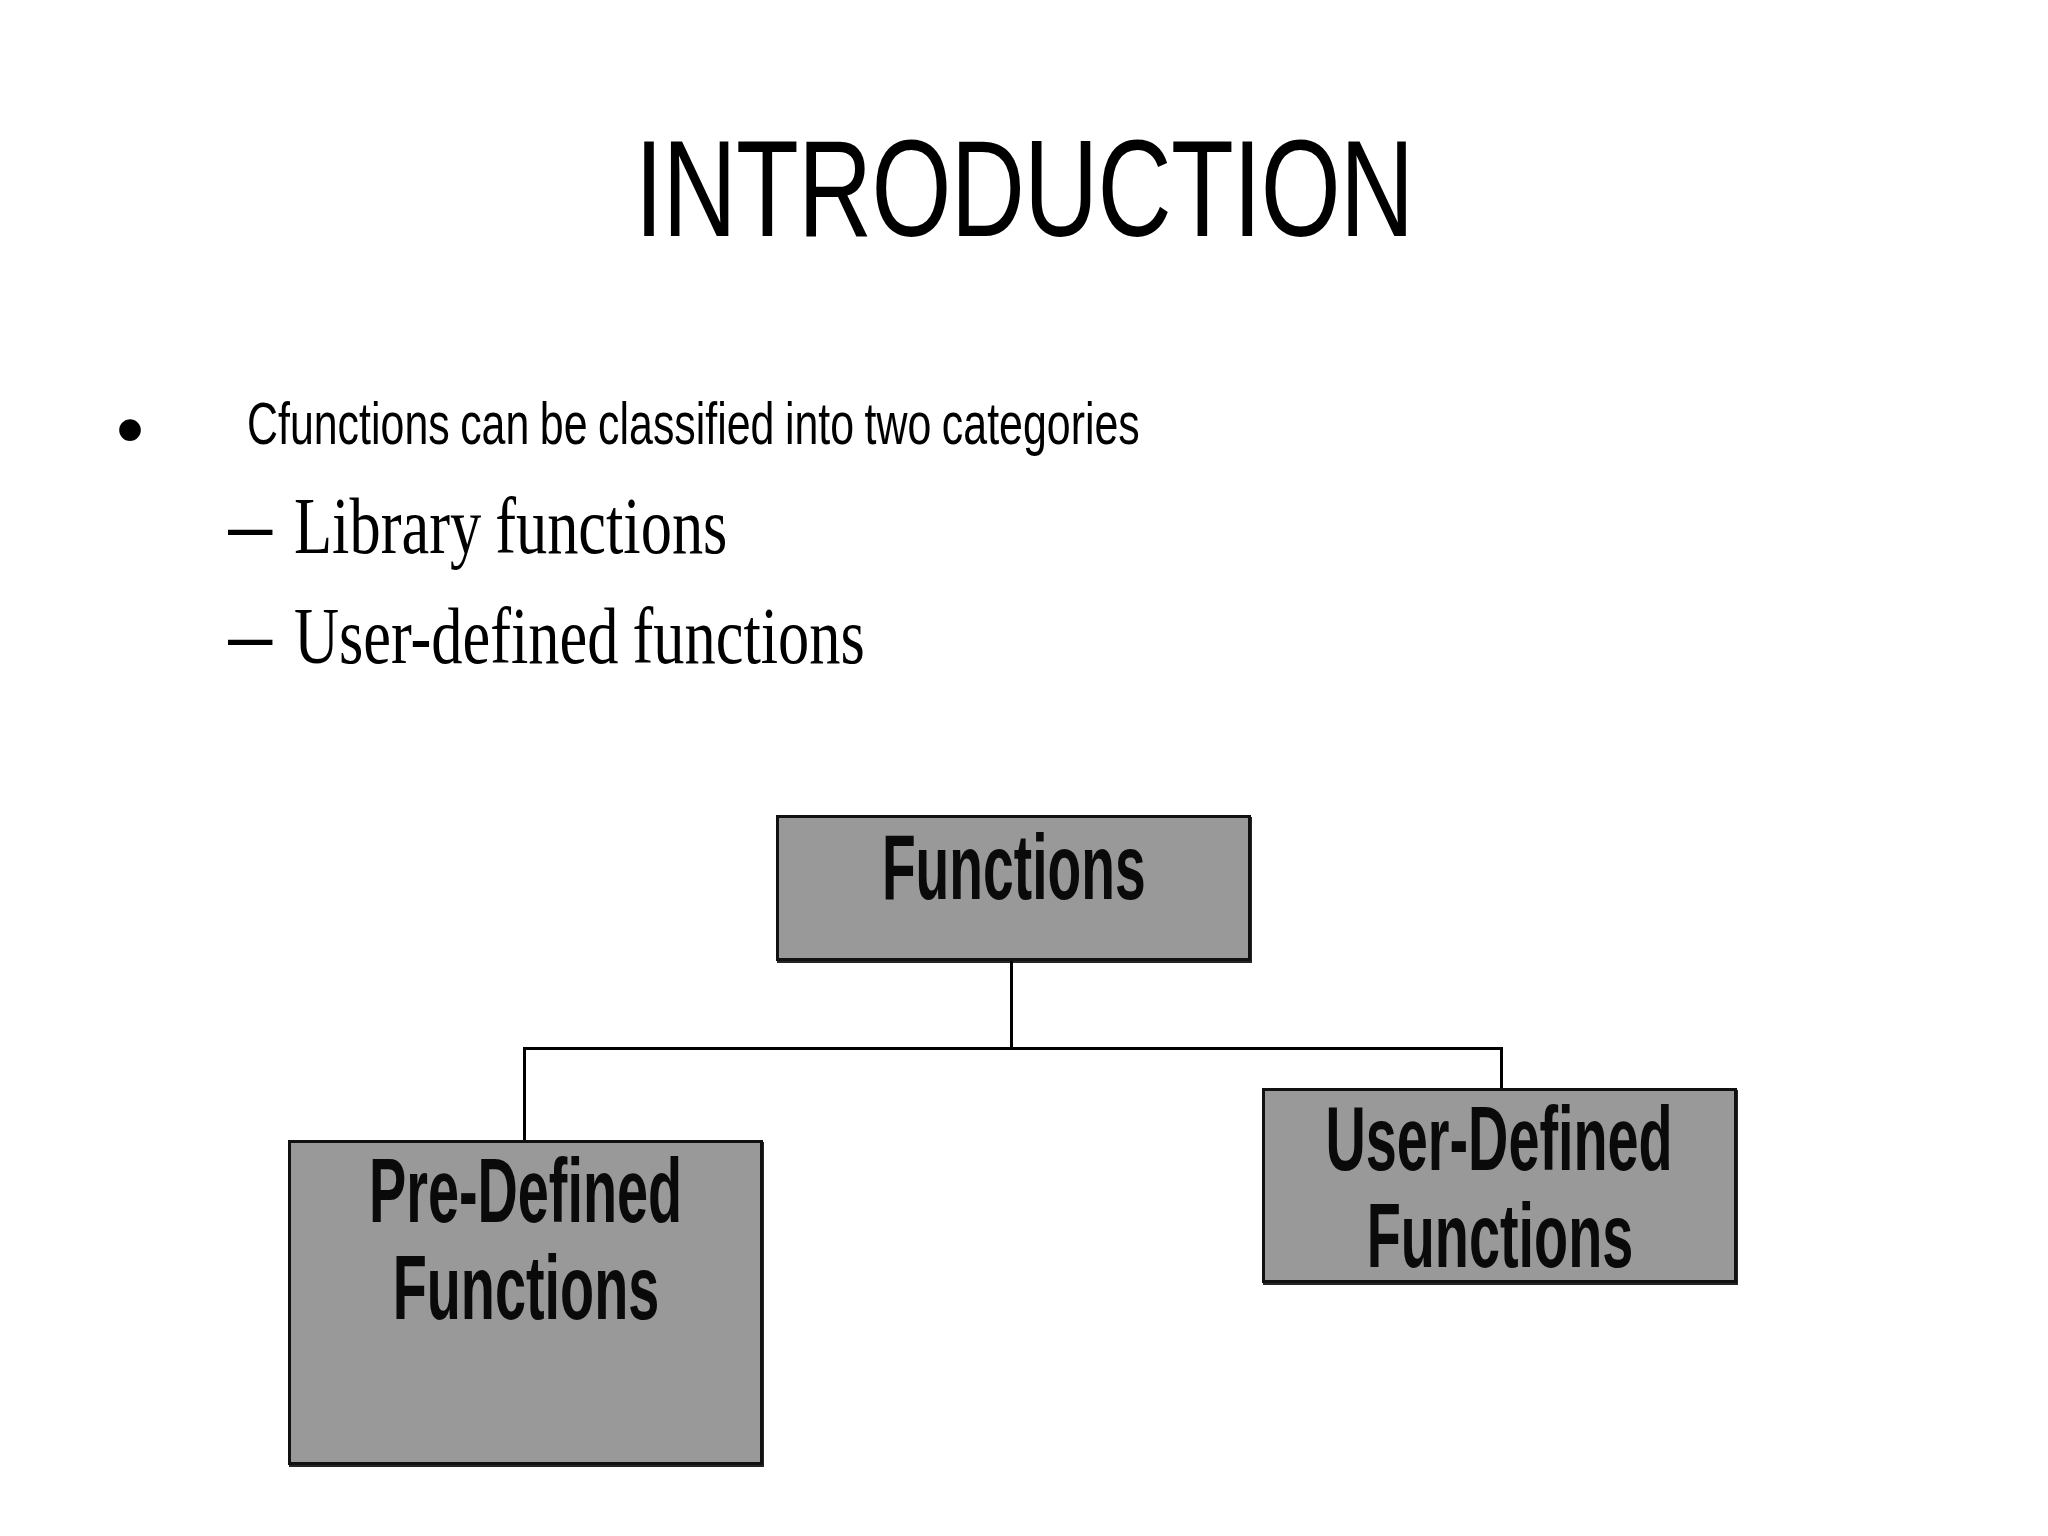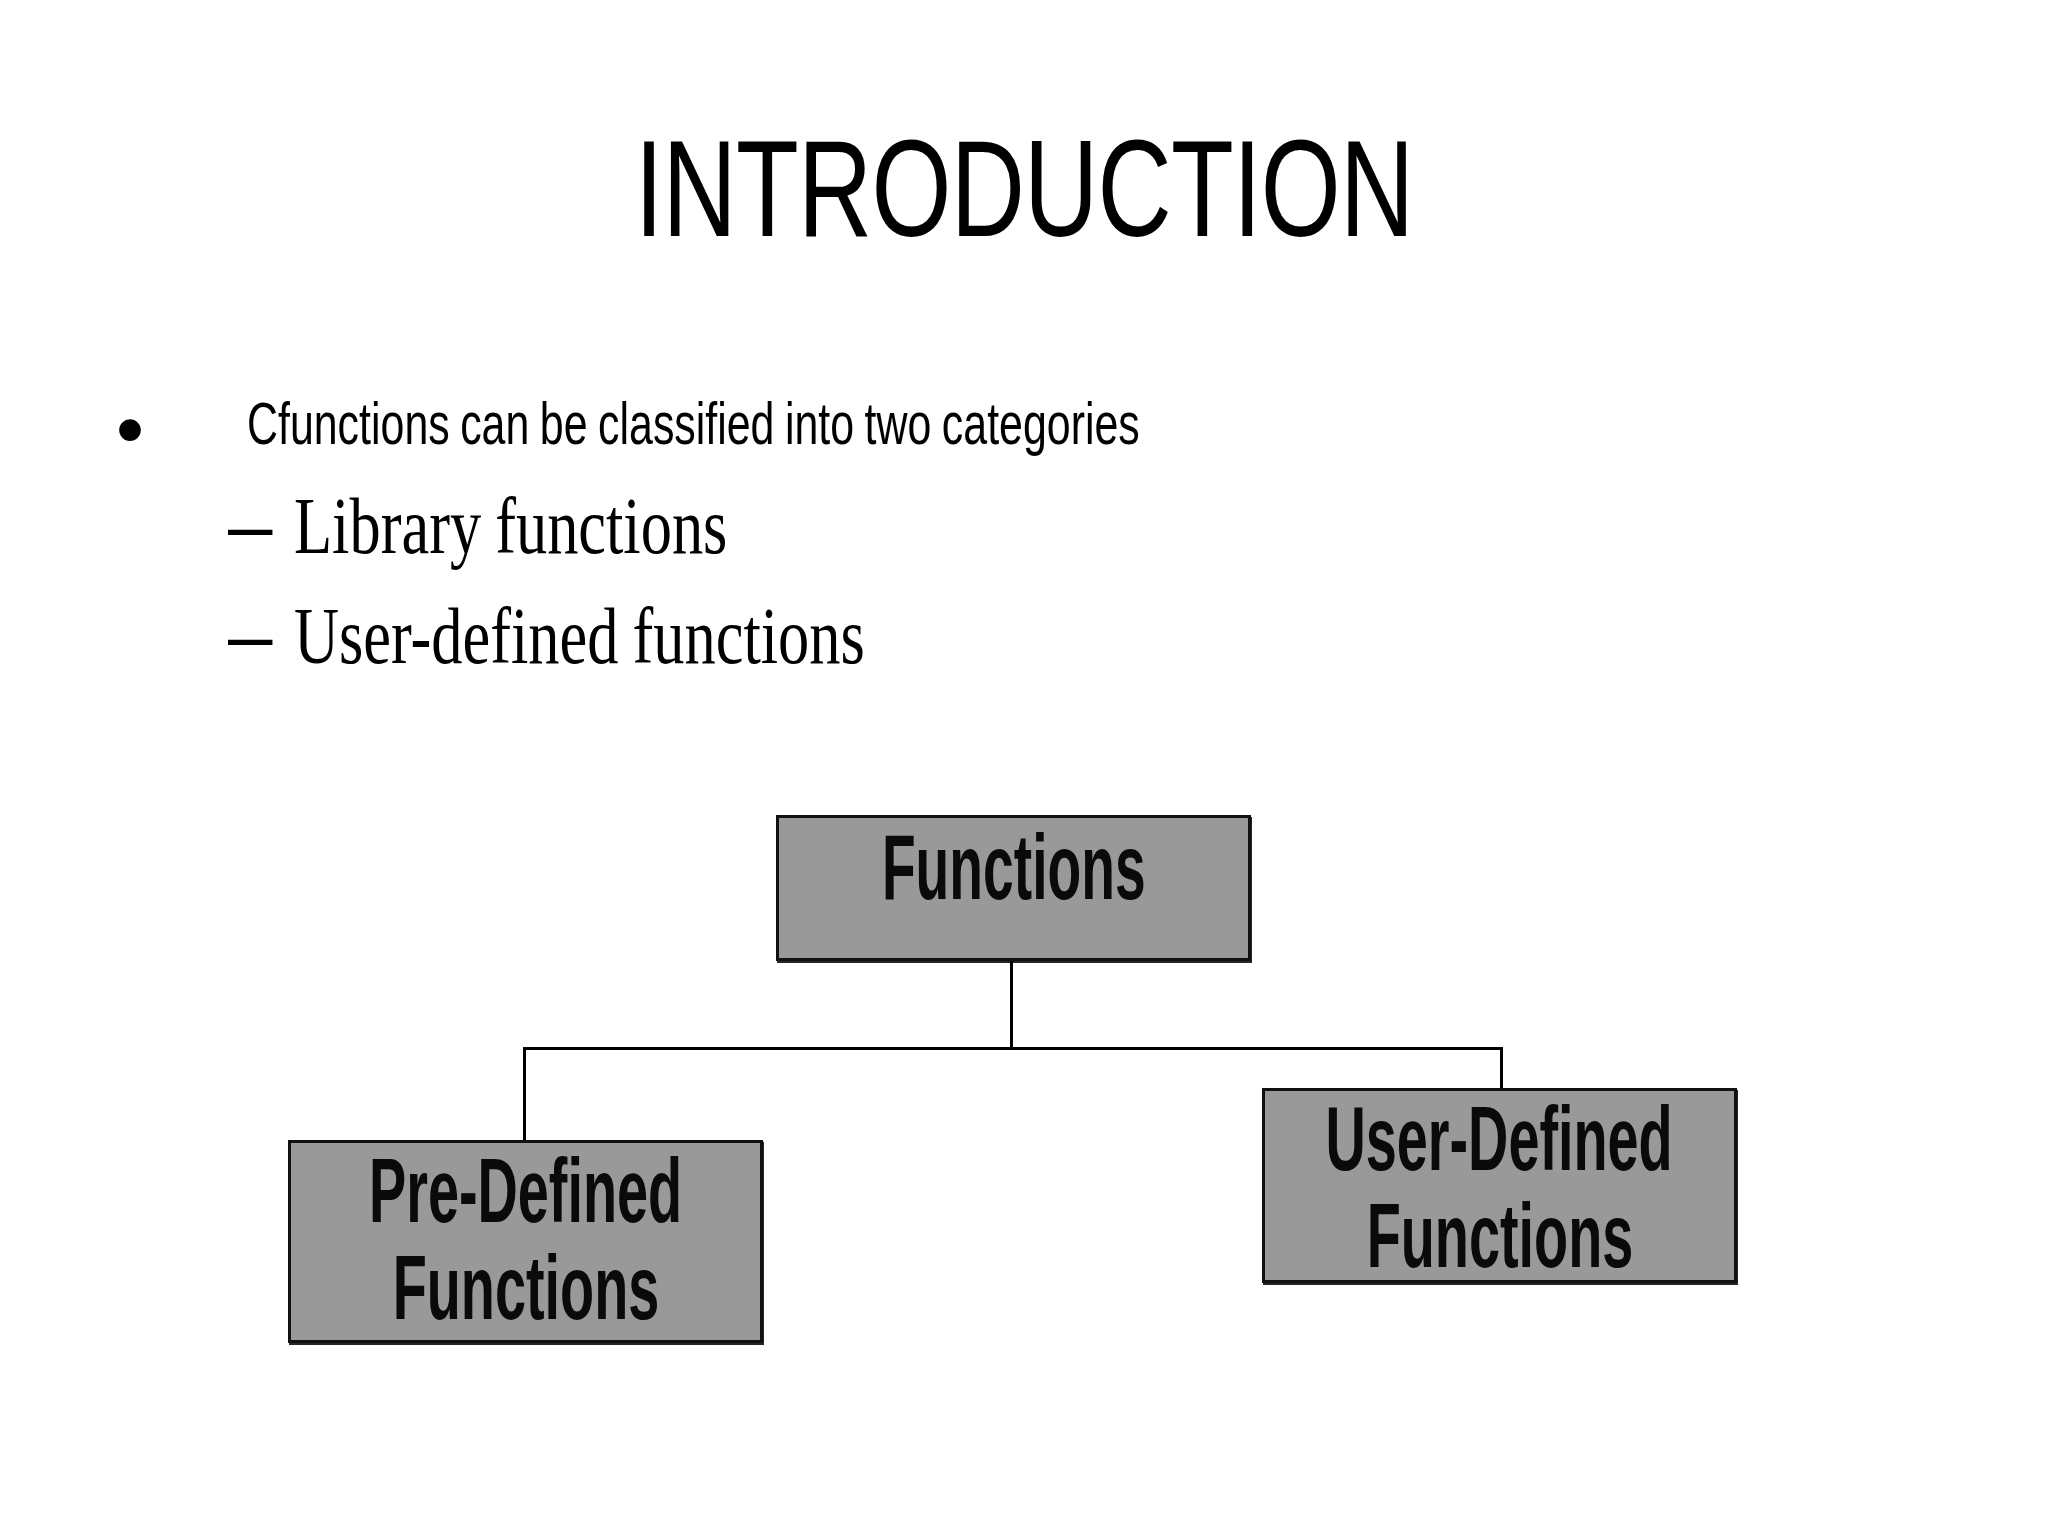--- a/index.html
+++ b/index.html
@@ -89,21 +89,21 @@
     box-sizing: border-box;
     background: var(--box-fill, #999999);
     border: 3px solid var(--box-border, #111111);
     box-shadow: 1px 2px 0 rgba(0,0,0,0.85);
     display: flex;
     flex-direction: column;
     align-items: center;
     justify-content: flex-start;
   }
   .box-root  { left: 776px;  top: 815px;  width: 475px; height: 146px; }
-  .box-left  { left: 288px;  top: 1140px; width: 475px; height: 203px; }
+  .box-left  { left: 288px;  top: 1140px; width: 475px; height: 325px; }
   .box-right { left: 1262px; top: 1088px; width: 475px; height: 195px; }
   .box-label {
     font-weight: 700;
     font-size: 90px;
     line-height: 1.08;
     white-space: nowrap;
     transform: scaleX(0.62);
     transform-origin: center center;
     color: #0a0a0a;
   }

